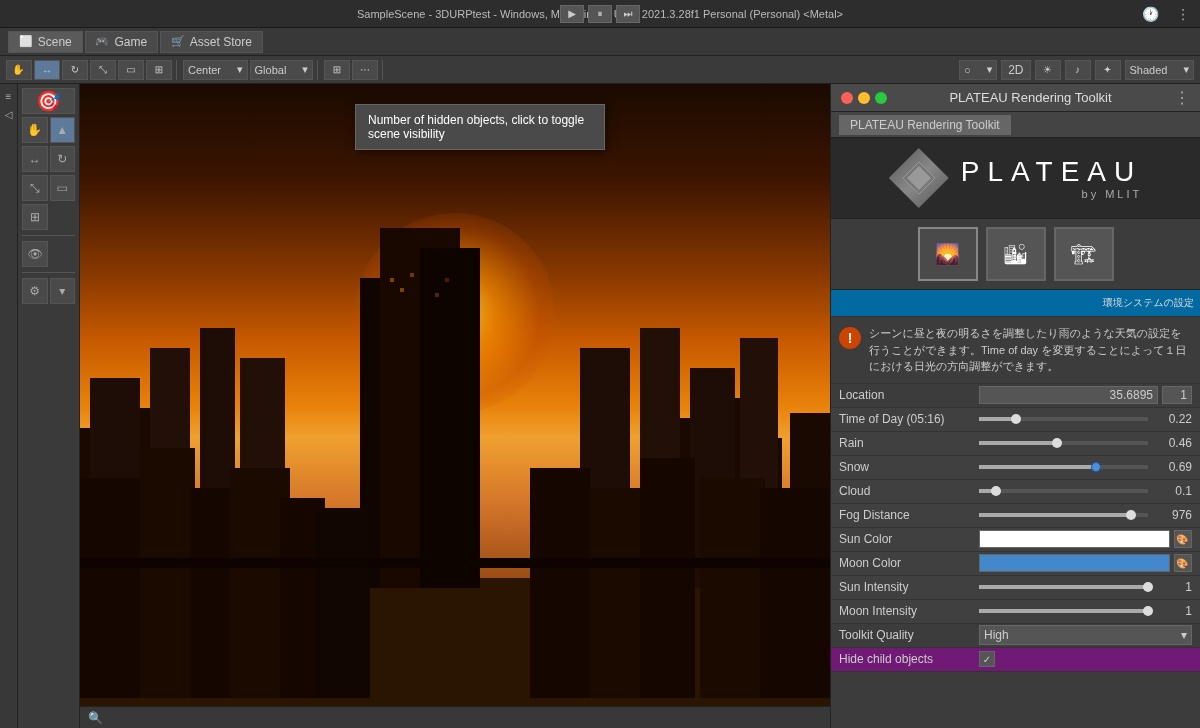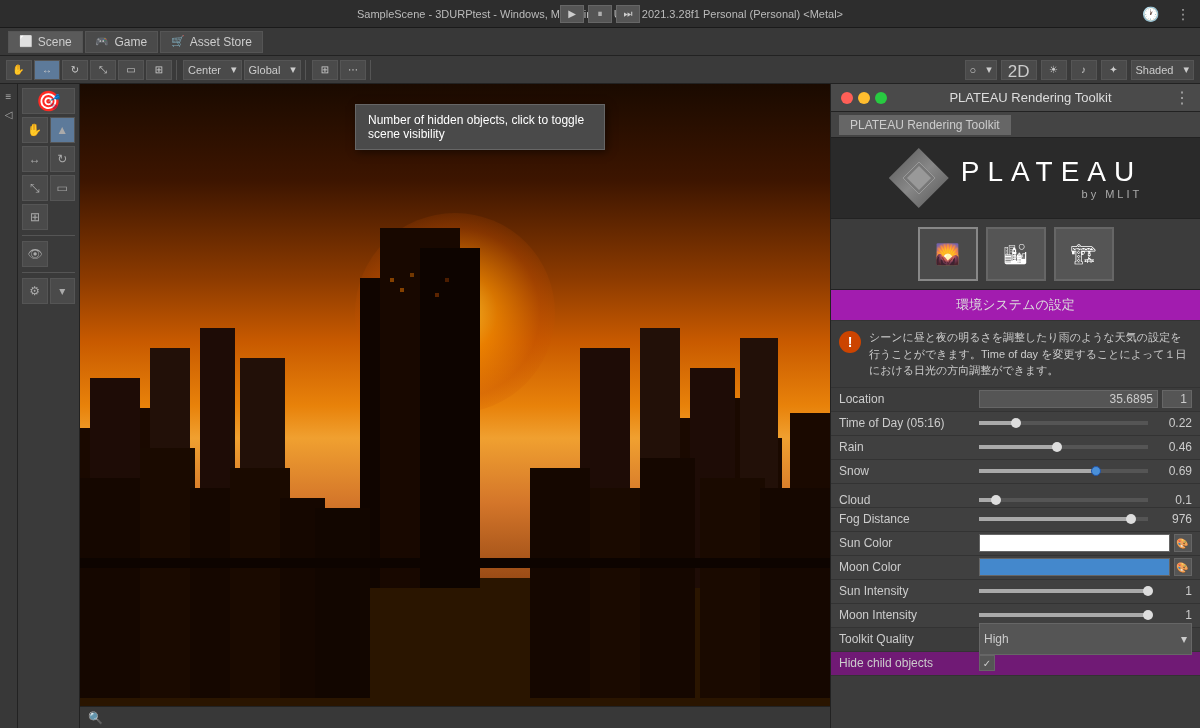--- a/index.html
+++ b/index.html
@@ -127,34 +127,34 @@
     .tool-dropdown {
       display: flex;
       align-items: center;
       background: #4a4a4a;
       border: 1px solid #555;
       height: 20px;
       padding: 0 4px;
       cursor: pointer;
       color: #ccc;
       font-size: 11px;
-      gap: 10px;
+      gap: 16px;
     }
     .toolbar-spacer { flex: 1; }
     .toolbar-right {
       display: flex;
       align-items: center;
       gap: 4px;
     }
     .toolbar-2d {
       background: #4a4a4a;
       border: 1px solid #555;
       color: #ccc;
       padding: 1px 6px;
-      font-size: 17px;
+      font-size: 12px;
       cursor: pointer;
       height: 20px;
     }
 
     
     .main-layout {
       display: flex;
       height: calc(728px - 28px - 28px - 28px);
     }
 
@@ -400,26 +400,26 @@
       display: flex;
       align-items: center;
       justify-content: center;
       font-size: 20px;
       color: #fff;
     }
     .icon-btn-large.active { background: #4a4a4a; border-color: #888; }
 
     
     .section-title {
-      text-align: center;
+      text-align: right;
       padding: 6px;
-      font-size: 13px;
+      font-size: 10px;
       color: #ddd;
       border-bottom: 1px solid #333;
-      background: #a21caf;
+      background: #0369a1;
     }
 
     
     .info-box {
       display: flex;
       gap: 8px;
       padding: 8px;
       background: #3c3c3c;
       border-bottom: 1px solid #333;
       align-items: flex-start;
@@ -509,21 +509,21 @@
       border: 1px solid #666;
       cursor: pointer;
       font-size: 10px;
       color: #ccc;
       display: flex;
       align-items: center;
       justify-content: center;
     }
     .prop-dropdown {
       flex: 1;
-      height: 32px;
+      height: 20px;
       background: #555;
       border: 1px solid #666;
       color: #ccc;
       font-size: 12px;
       padding: 0 4px;
       display: flex;
       align-items: center;
       justify-content: space-between;
       cursor: pointer;
     }
@@ -820,21 +820,21 @@
         <div class="prop-label">Snow</div>
         <div class="prop-control">
           <div class="prop-slider-container">
             <div class="prop-slider-fill" style="width:69%;"></div>
             <div class="prop-slider-thumb blue" style="left:69%;"></div>
           </div>
           <div class="prop-value">0.69</div>
         </div>
       </div>
 
-      <div class="prop-row" style="background:#404040;align-items:flex-end;">
+      <div class="prop-row" style="background:#404040;">
         <div class="prop-label">Cloud</div>
         <div class="prop-control">
           <div class="prop-slider-container">
             <div class="prop-slider-fill" style="width:10%;"></div>
             <div class="prop-slider-thumb" style="left:10%;"></div>
           </div>
           <div class="prop-value">0.1</div>
         </div>
       </div>
 

